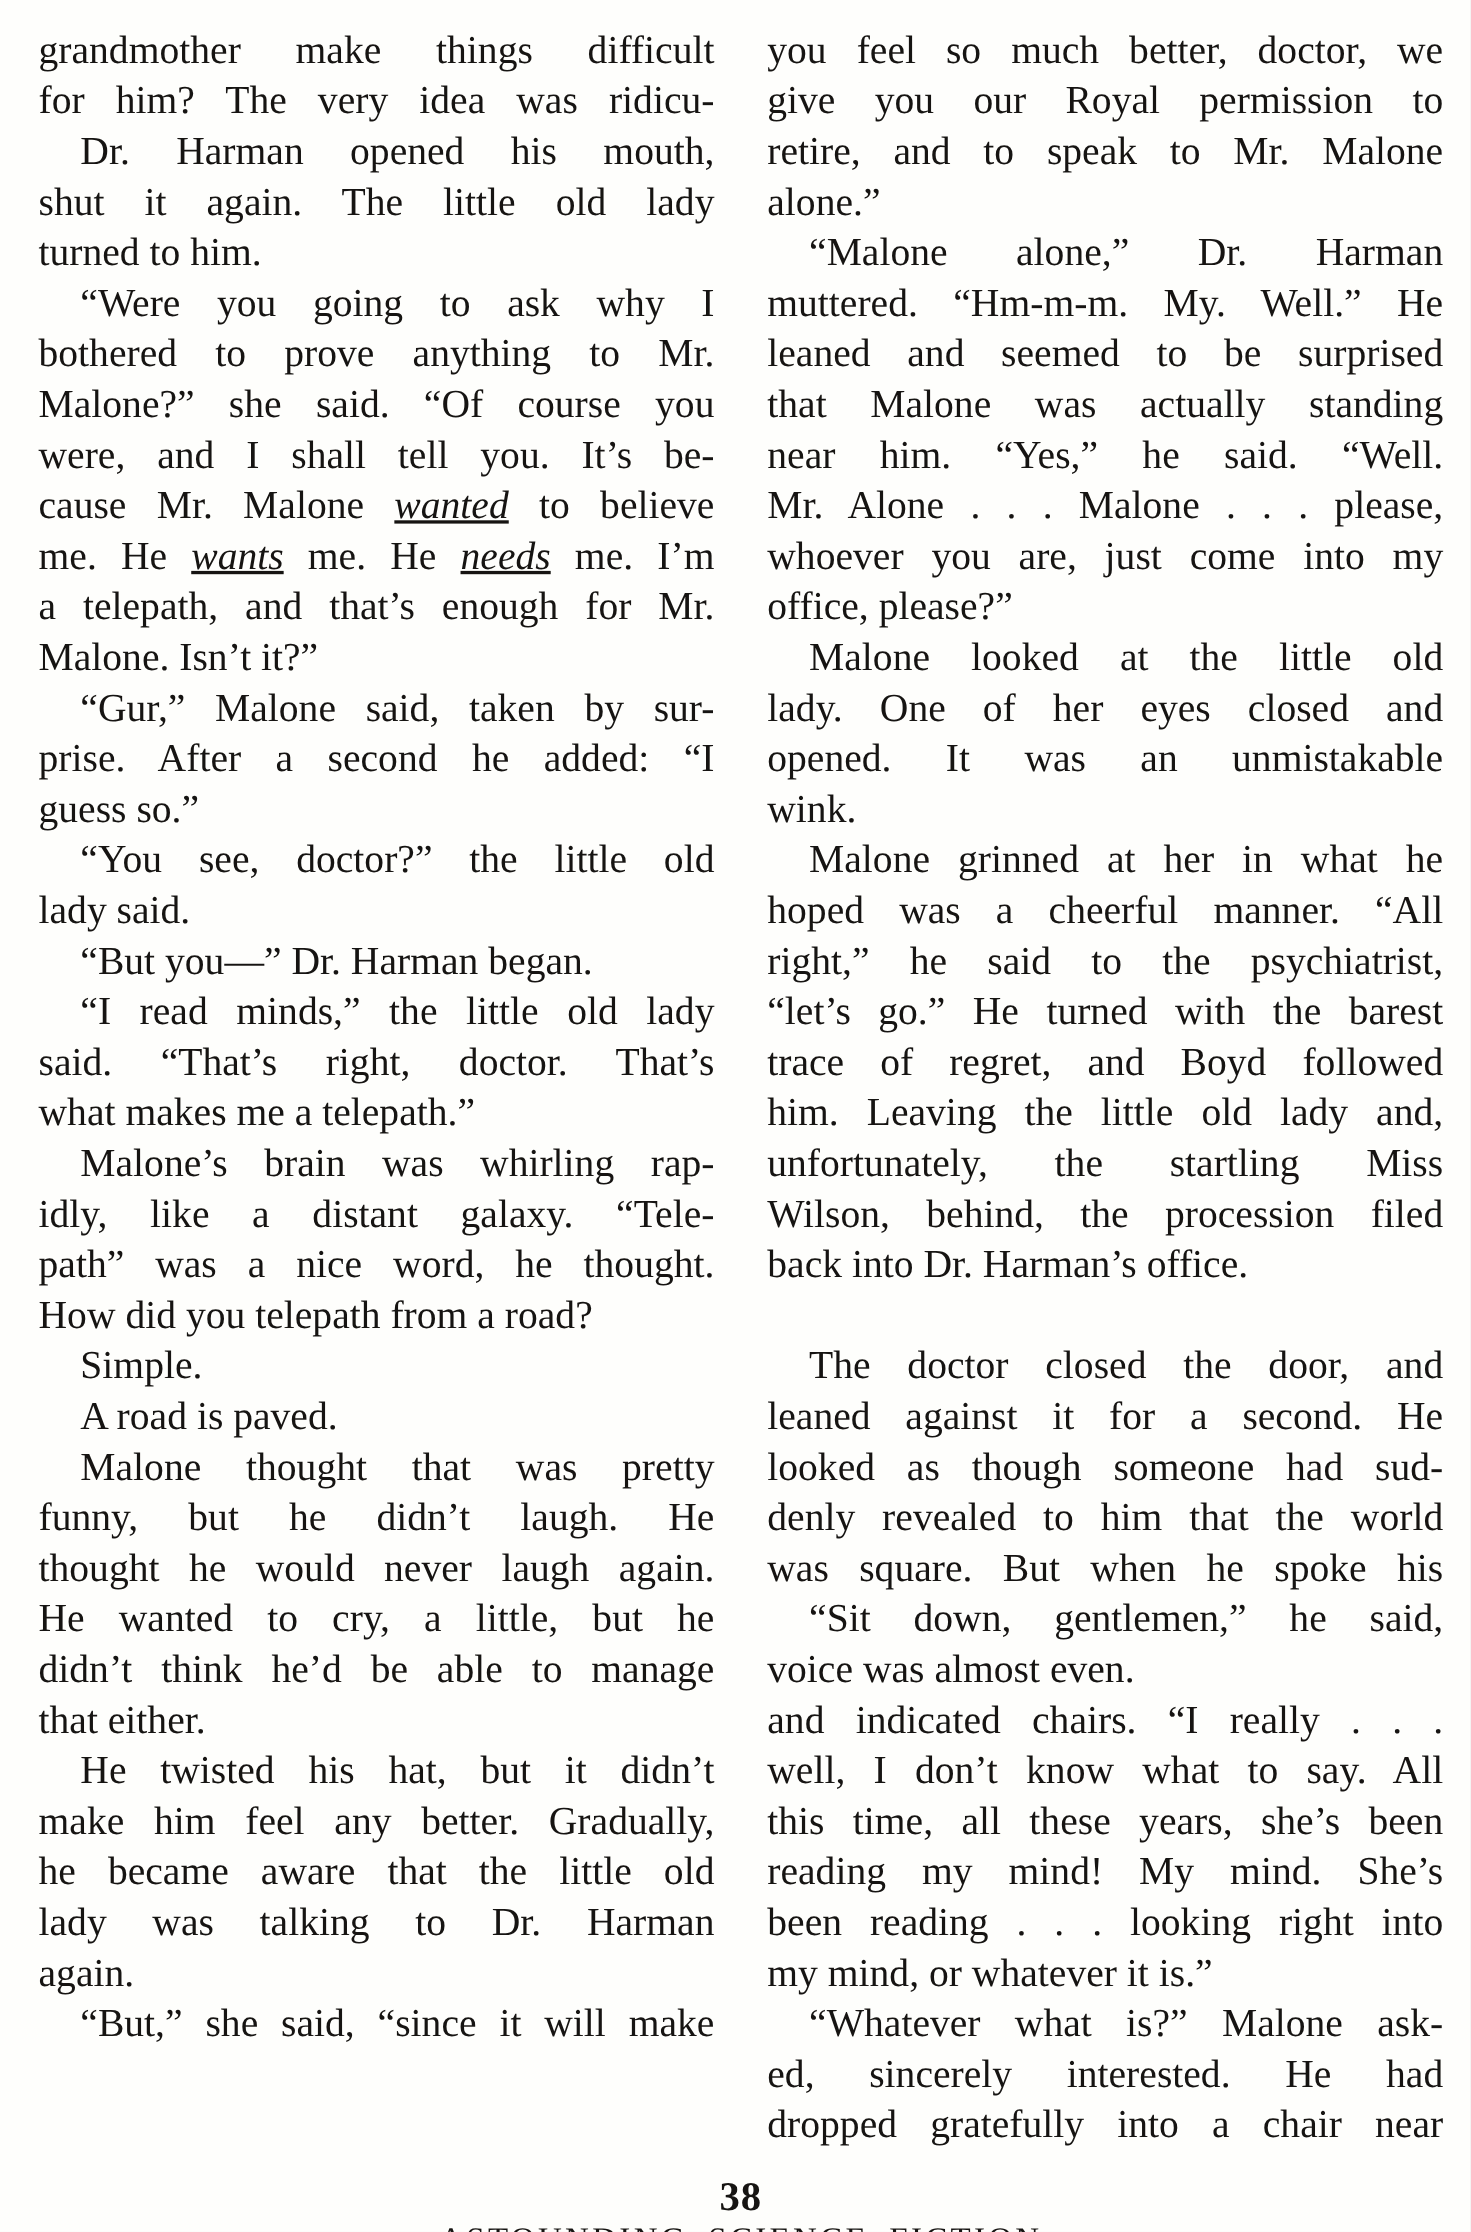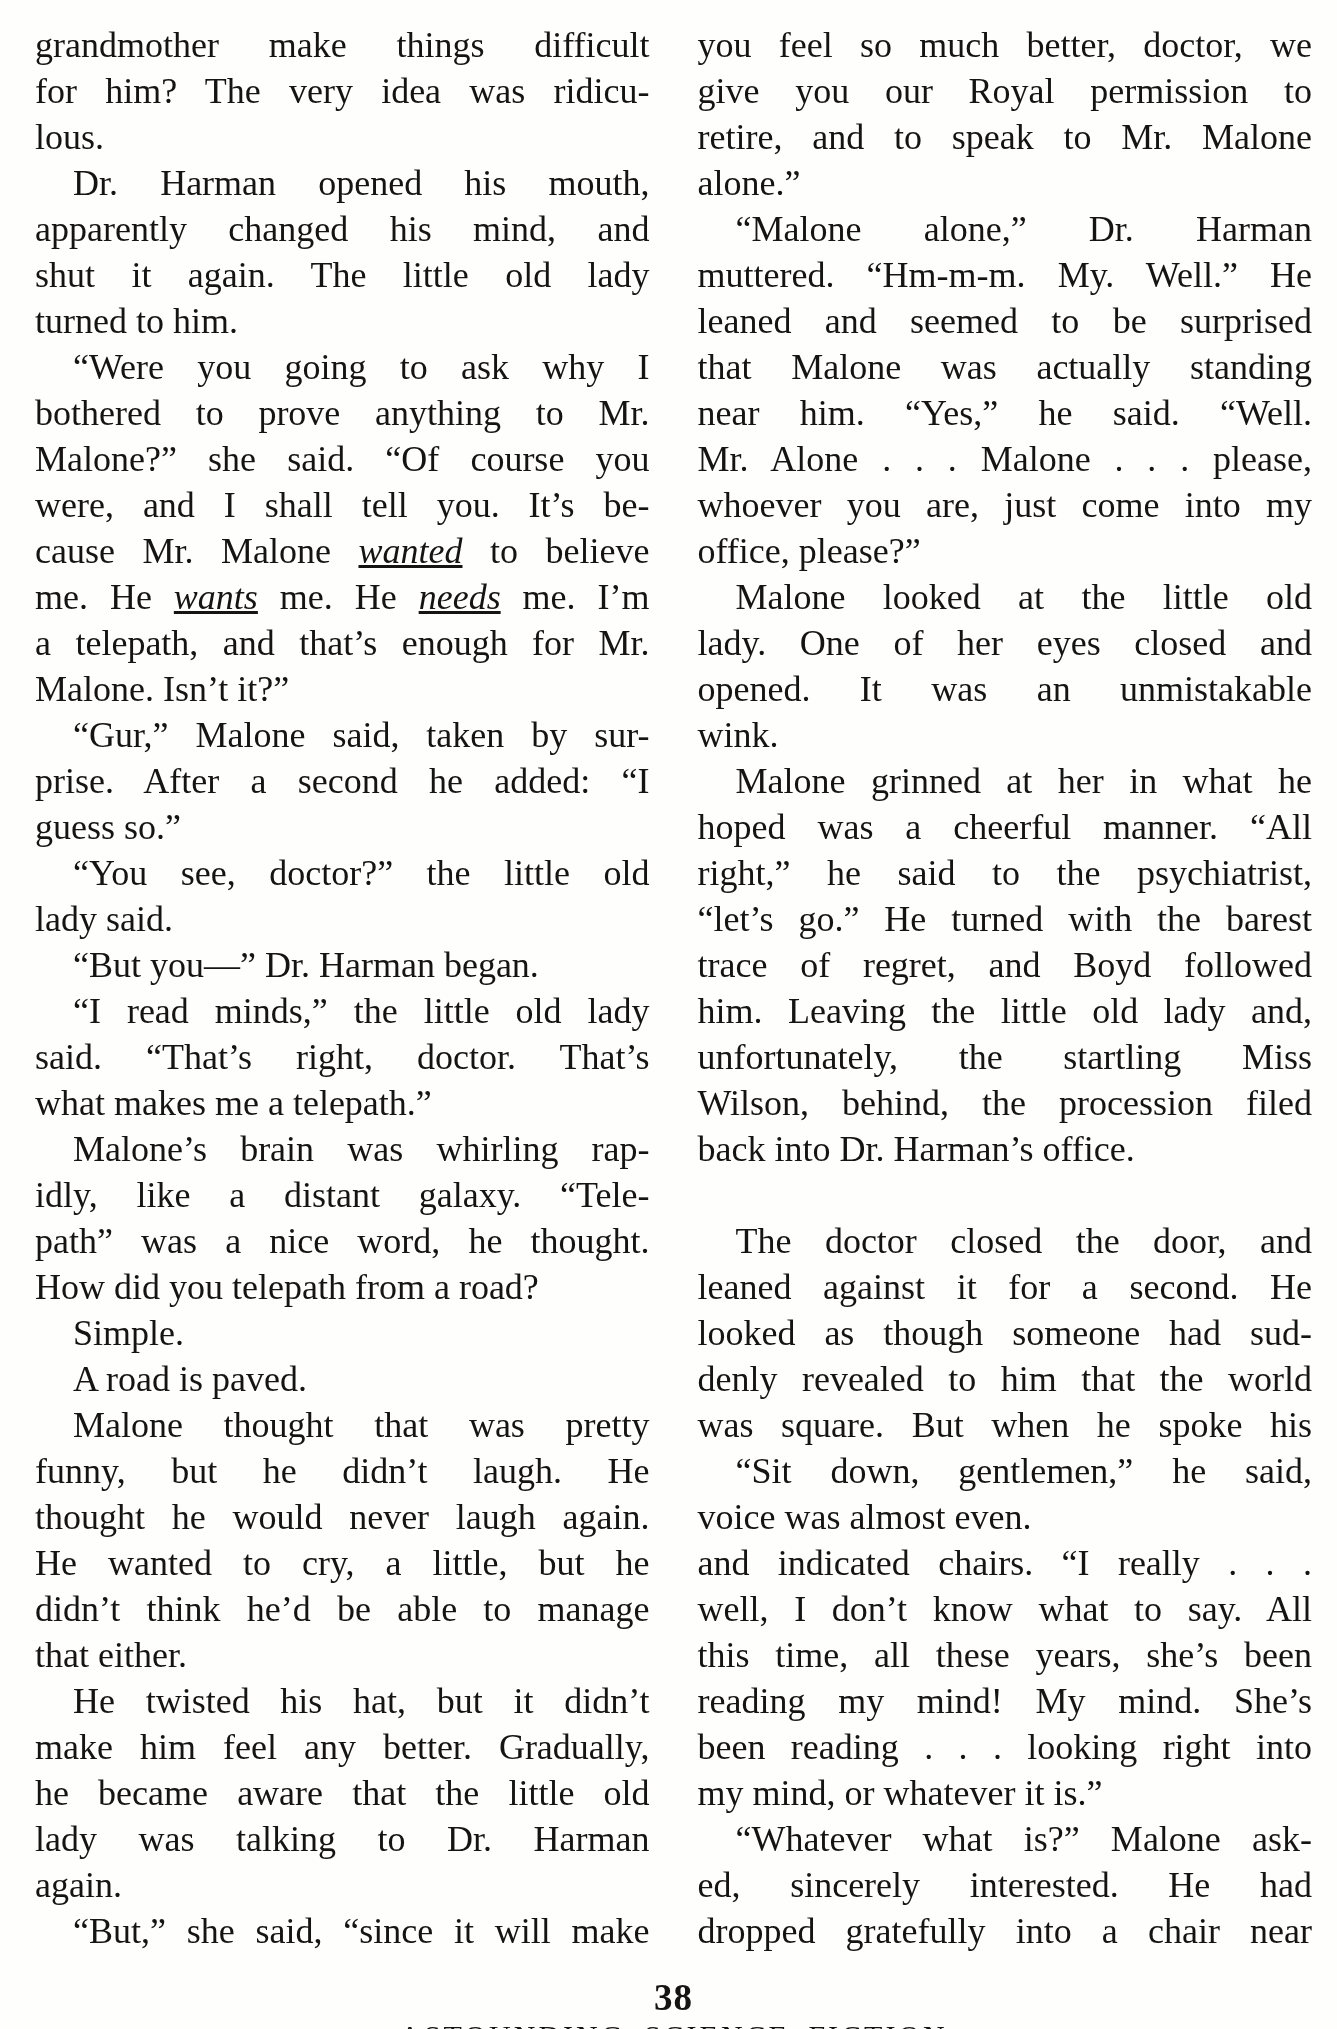--- a/index.html
+++ b/index.html
@@ -69,23 +69,21 @@
   }
 </style>
 </head>
 <body>
 
 <div class="page">
   <div class="columns">
     <div class="column">
         <div class="line">grandmother make things difficult</div>
         <div class="line">for him? The very idea was ridicu-</div>
-        <div class="line end">lous.</div>
         <div class="line indent">Dr. Harman opened his mouth,</div>
-        <div class="line">apparently changed his mind, and</div>
         <div class="line">shut it again. The little old lady</div>
         <div class="line end">turned to him.</div>
         <div class="line indent">“Were you going to ask why I</div>
         <div class="line">bothered to prove anything to Mr.</div>
         <div class="line">Malone?” she said. “Of course you</div>
         <div class="line">were, and I shall tell you. It’s be-</div>
         <div class="line">cause Mr. Malone <i>wanted</i> to believe</div>
         <div class="line">me. He <i>wants</i> me. He <i>needs</i> me. I’m</div>
         <div class="line">a telepath, and that’s enough for Mr.</div>
         <div class="line end">Malone. Isn’t it?”</div>

